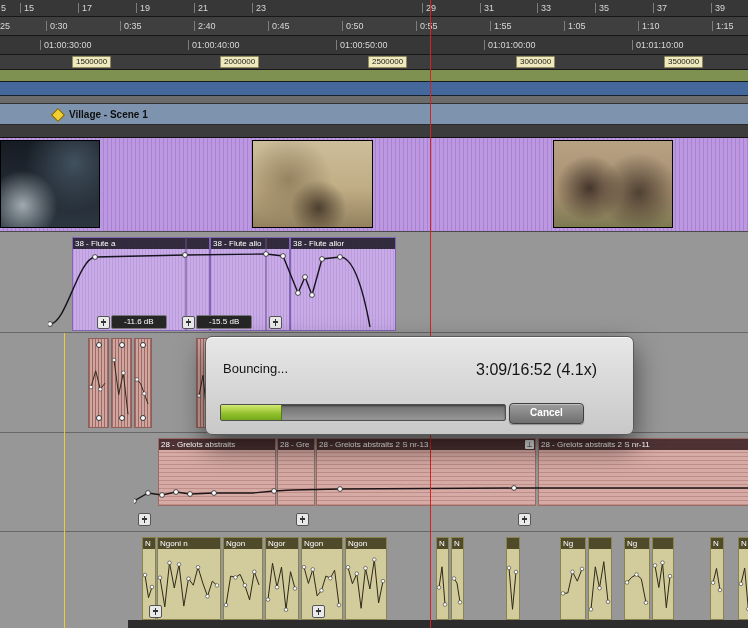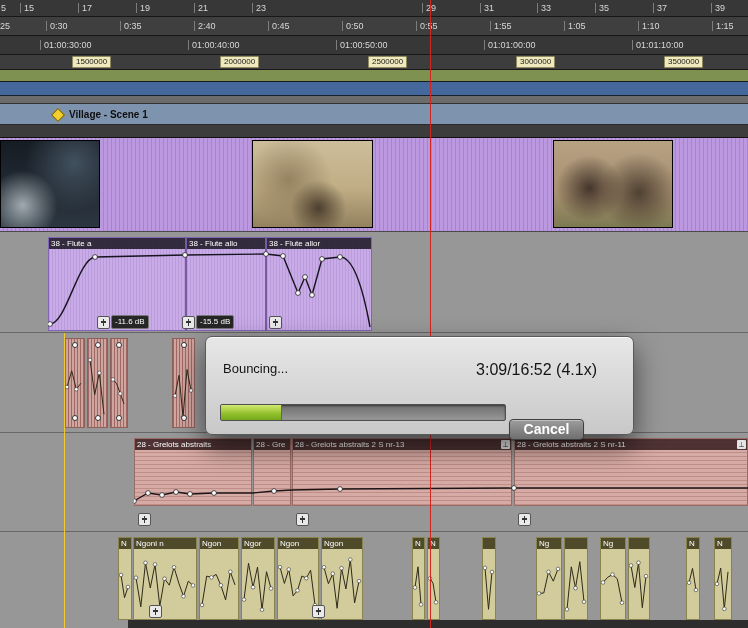--- a/index.html
+++ b/index.html
@@ -27,60 +27,60 @@
   #video-track{top:138px;height:93px;left:0;right:0;border-bottom:2px solid #4a4a4a;
     background:repeating-linear-gradient(90deg,#bb98e0 0px,#bb98e0 3px,#aa82d2 3px,#aa82d2 4px);}
   .thumb{position:absolute;top:2px;height:88px;border:1px solid #000;box-sizing:border-box;}
   
   .track{left:0;right:0;background:#979797;border-bottom:1px solid #676767;}
   #flute-track{top:232px;height:100px;}
   #perc-track{top:333px;height:99px;}
   #grelots-track{top:433px;height:98px;}
   #ngoni-track{top:532px;height:96px;border-bottom:none;}
   
-  .clip{position:absolute;box-sizing:border-box;border:1px solid;overflow:hidden;}
+  .clip{position:absolute;box-sizing:border-box;border:1px solid;overflow:hidden;margin-left:24px;}
   .bar{height:11px;font-size:8px;line-height:11px;color:#fff;padding:0 2px;white-space:nowrap;overflow:hidden;}
   .flute{background-color:#c9abe8;border-color:#8265b5;top:237px;height:94px;
     background-image:repeating-linear-gradient(90deg,rgba(130,100,180,.22) 0 1px,transparent 1px 3px);}
   .flute .bar{background:rgba(28,26,38,.88);}
   .grel{background-color:#d7aba5;border-color:#9a6a64;top:438px;height:68px;
     background-image:repeating-linear-gradient(0deg,rgba(146,86,80,.35) 0 1px,transparent 1px 4px);}
   .grel .bar{background:rgba(64,38,40,.9);}
   .ngo{background-color:#d2cb9b;border-color:#89834f;top:537px;height:83px;}
   .ngo .bar{background:rgba(64,60,30,.9);}
   .perc{background-color:#cfa5a0;border-color:#8f5f5a;top:338px;height:90px;
     background-image:repeating-linear-gradient(90deg,rgba(122,54,48,.55) 0 1px,transparent 1px 3px);}
   .perc::before,.perc::after{content:"";position:absolute;left:50%;width:4px;height:4px;margin-left:-3px;
     background:#fff;border:1px solid #333;border-radius:50%;}
   .perc::before{top:3px;} .perc::after{bottom:6px;}
   .warp{position:absolute;right:1px;top:1px;width:9px;height:9px;line-height:9px;text-align:center;
         font-size:7px;background:#e4e4e4;color:#222;border-radius:1px;}
   
   .gicon{position:absolute;width:11px;height:11px;background:#e9e9e9;border:1px solid #555;border-radius:2px;z-index:3;}
   .gicon::before{content:"";position:absolute;left:5px;top:2px;width:1px;height:7px;background:#333;}
   .gicon::after{content:"";position:absolute;left:3px;top:4px;width:5px;height:2px;background:#333;}
-  .dbbadge{position:absolute;background:#262626;color:#fff;font-size:8px;line-height:10px;padding:1px 3px;
+  .dbbadge{position:absolute;background:#262626;color:#fff;font-size:8px;line-height:10px;padding:1px 12px;
            border:1px solid #777;border-radius:2px;z-index:3;white-space:nowrap;}
   
   .autosvg{position:absolute;pointer-events:none;z-index:2;}
   #playhead{left:430px;top:0;width:1px;height:628px;background:#d2251f;z-index:6;}
   #editcursor{left:64px;top:333px;width:1px;height:295px;background:#f2c933;z-index:4;}
   #bottomstrip{left:128px;top:620px;width:620px;height:8px;background:#2d2d2d;}
   
   #dialog{left:205px;top:336px;width:427px;height:97px;background:linear-gradient(#e7e7e7,#c8c8c8);
     border:1px solid #5a5a5a;border-radius:7px;z-index:10;
     box-shadow:0 12px 28px rgba(0,0,0,.55), inset 0 1px 0 rgba(255,255,255,.85);}
   .dlg-title{position:absolute;left:17px;top:24px;font-size:13px;color:#141414;}
   .dlg-time{position:absolute;right:36px;top:24px;font-size:16px;color:#141414;}
   .pbar{position:absolute;left:14px;top:67px;width:284px;height:15px;border:1px solid #4f4f4f;border-radius:2px;
         background:linear-gradient(#6e6e6e,#989898);box-shadow:inset 0 1px 2px rgba(0,0,0,.5);overflow:hidden;}
   .pfill{height:100%;width:0;background:linear-gradient(#d3e96e,#8fbf2a 60%,#76a81e);border-right:1px solid #567a14;}
   .cancel{position:absolute;left:303px;top:66px;width:73px;height:19px;border:1px solid #3f3f3f;border-radius:4px;
-        background:linear-gradient(#9d9d9d,#6f6f6f);color:#fff;font-size:14px;font-weight:bold;text-align:center;
-        line-height:18px;box-shadow:inset 0 1px 0 rgba(255,255,255,.35),0 1px 1px rgba(0,0,0,.3);cursor:pointer;margin-top:16px;}
+        background:linear-gradient(#9d9d9d,#6f6f6f);color:#fff;font-size:10px;font-weight:bold;text-align:center;
+        line-height:18px;box-shadow:inset 0 1px 0 rgba(255,255,255,.35),0 1px 1px rgba(0,0,0,.3);cursor:pointer;}
 </style>
 </head>
 <body>
 
 <div id="app">
 
   <div id="ruler-bars" class="abs ruler">
     <span class="rlabel" style="left:1px">5</span>
     <span class="rlabel" style="left:24px">15</span>
     <span class="rlabel" style="left:82px">17</span>

